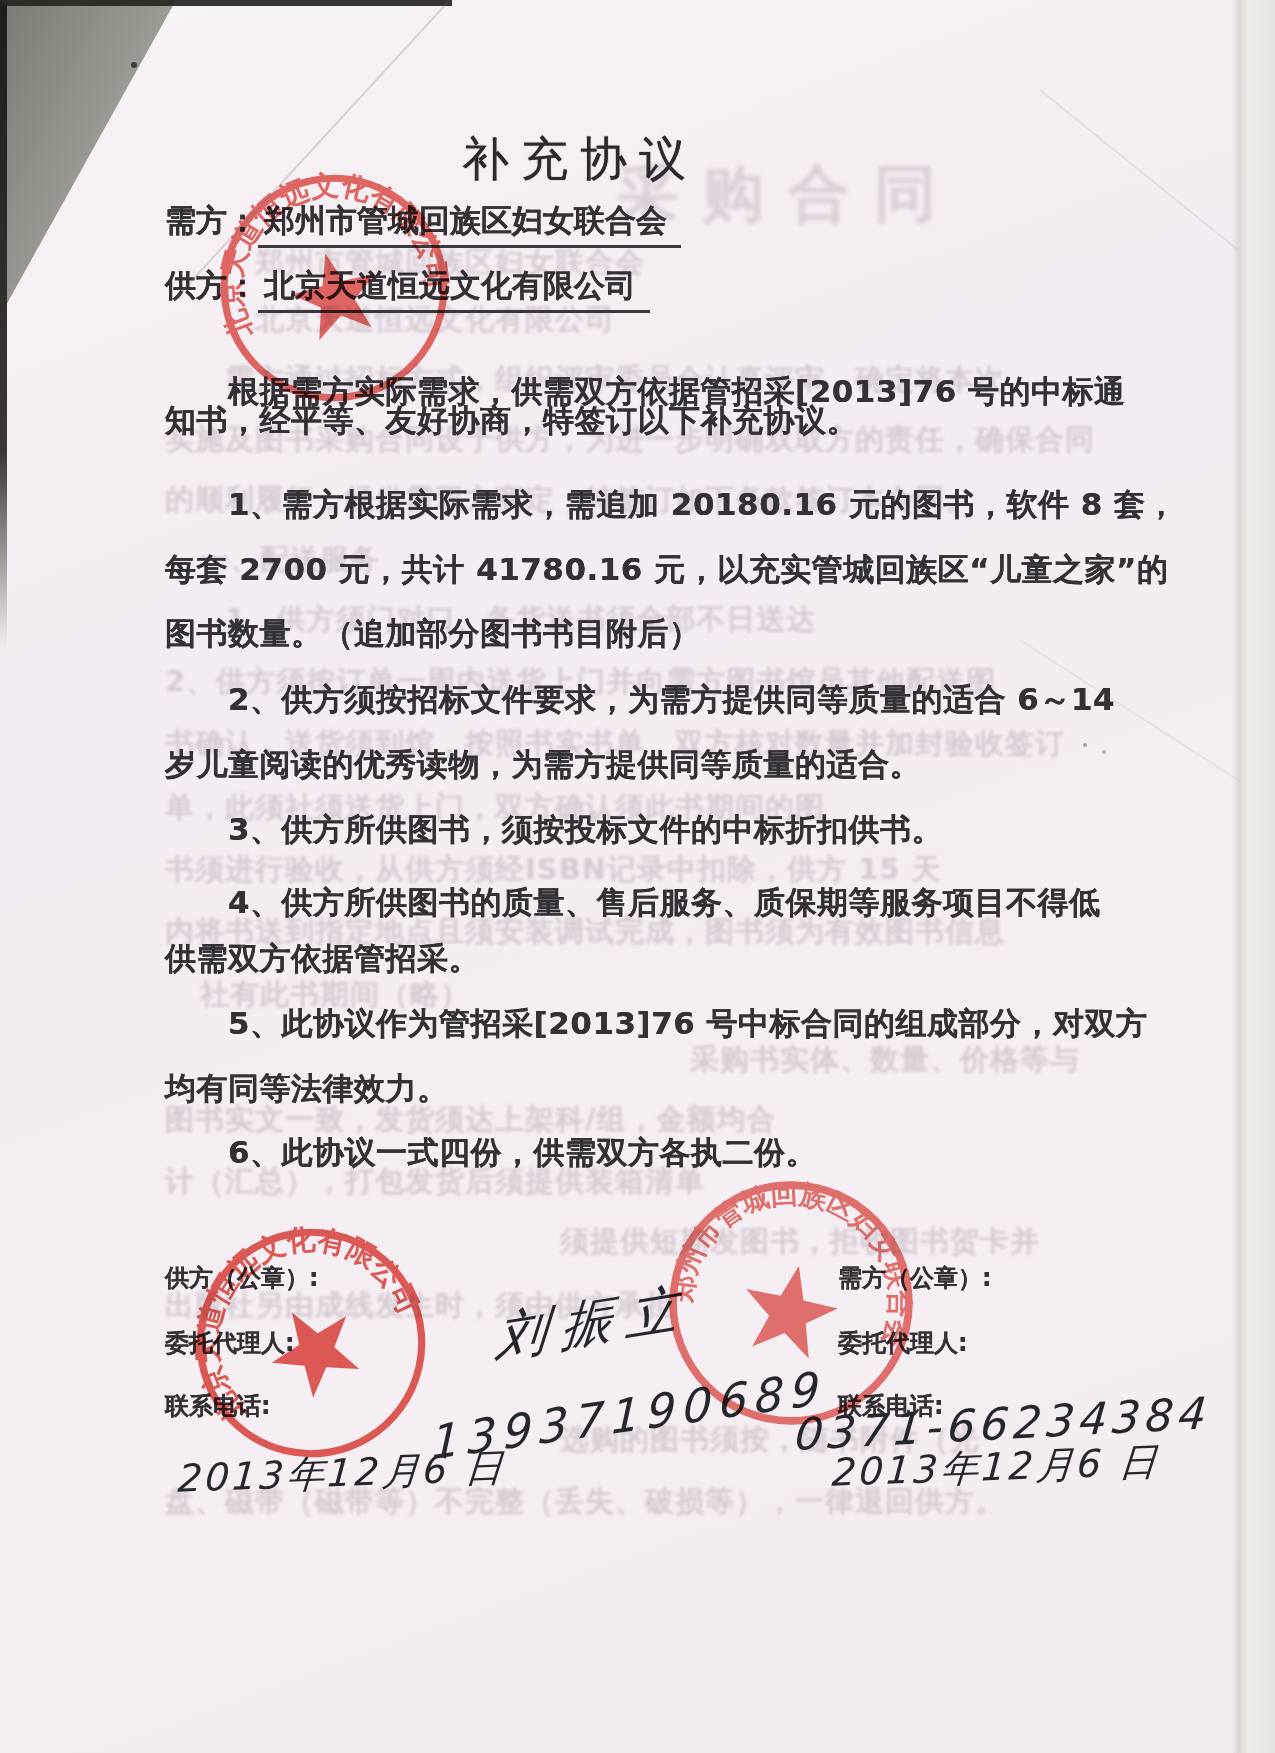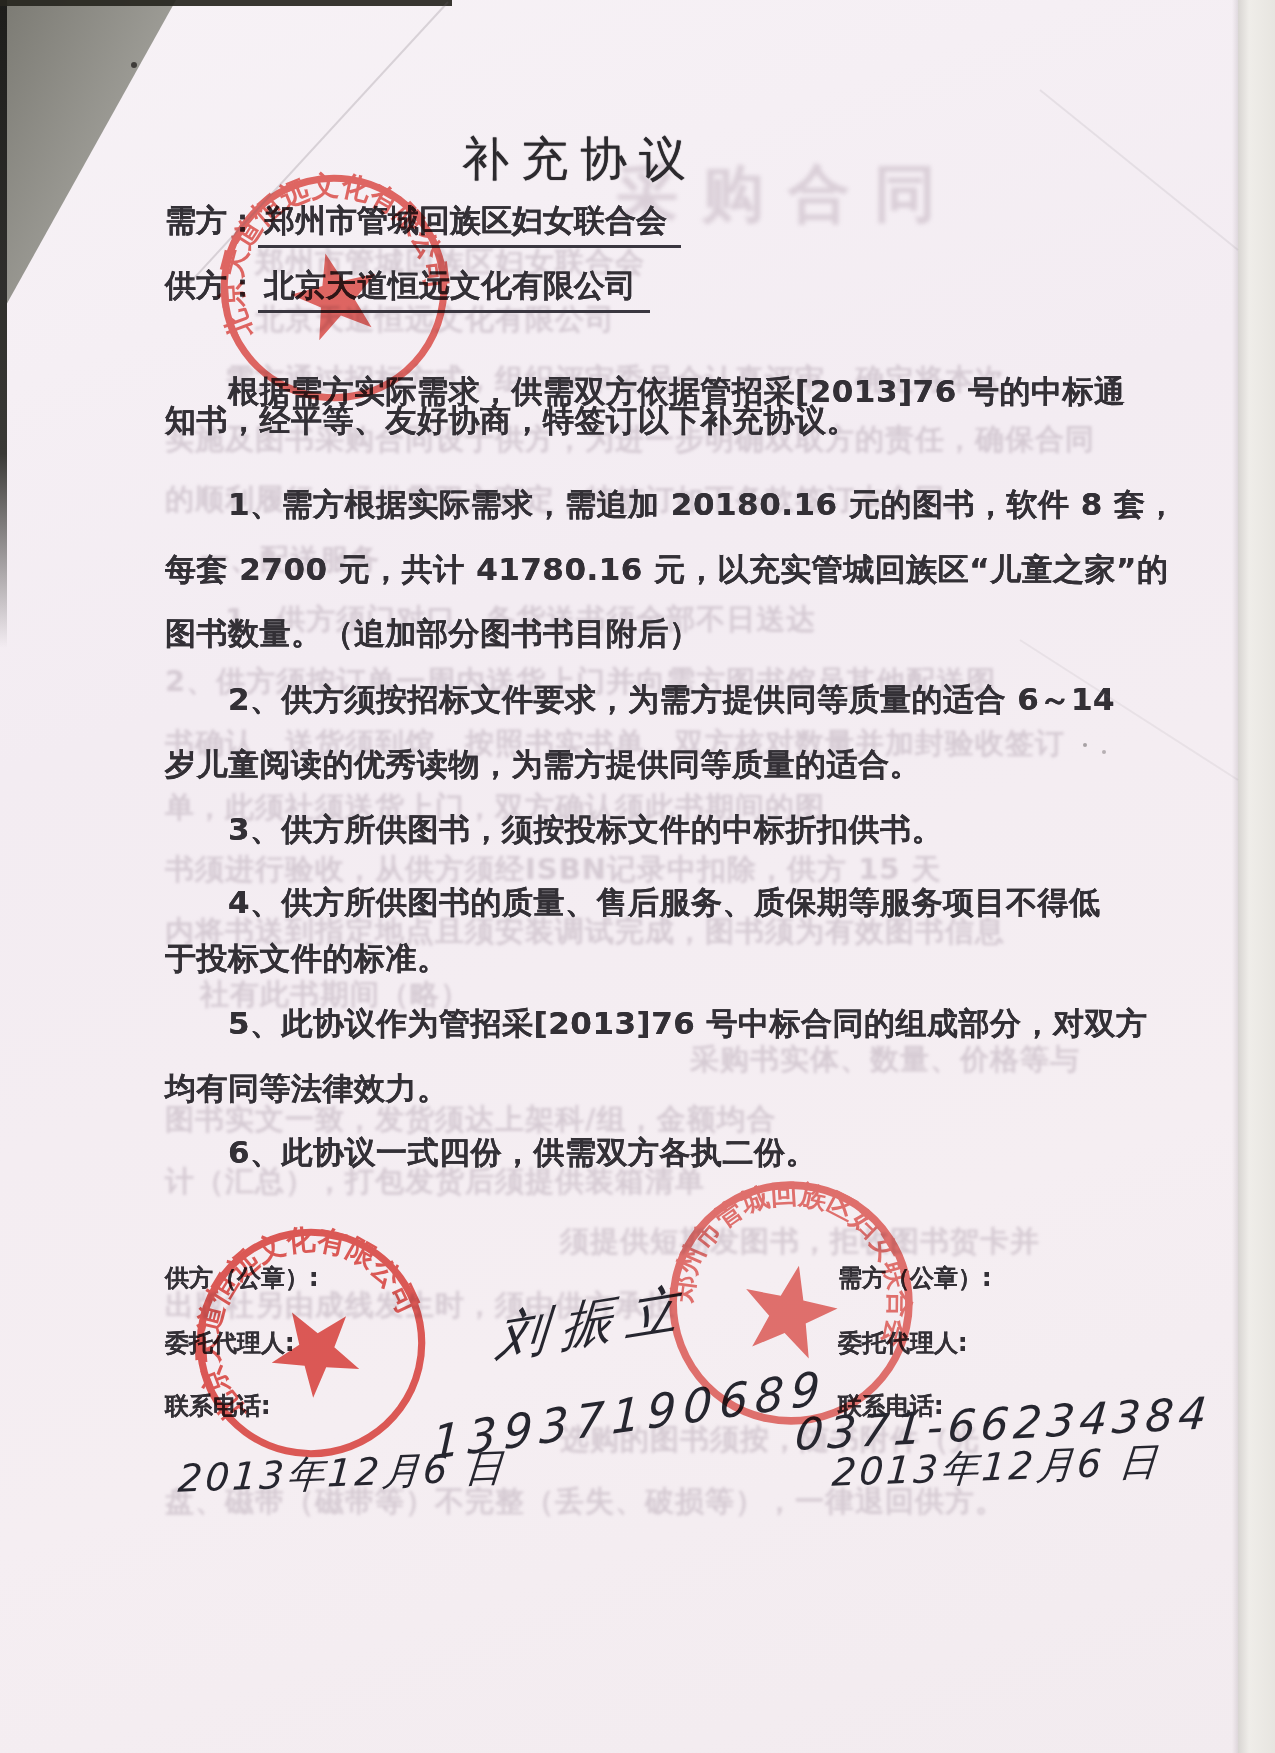--- a/index.html
+++ b/index.html
@@ -108,21 +108,21 @@
 
   <div class="line" style="left:228px;top:327px;margin-top:44px;">根据需方实际需求，供需双方依据管招采[2013]76 号的中标通</div>
   <div class="line" style="left:165px;top:392px;margin-top:8px;">知书，经平等、友好协商，特签订以下补充协议。</div>
   <div class="line" style="left:228px;top:484px;">1、需方根据实际需求，需追加 20180.16 元的图书，软件 8 套，</div>
   <div class="line" style="left:165px;top:549px;">每套 2700 元，共计 41780.16 元，以充实管城回族区“儿童之家”的</div>
   <div class="line" style="left:165px;top:613px;">图书数量。（追加部分图书书目附后）</div>
   <div class="line" style="left:228px;top:679px;">2、供方须按招标文件要求，为需方提供同等质量的适合 6～14</div>
   <div class="line" style="left:165px;top:744px;">岁儿童阅读的优秀读物，为需方提供同等质量的适合。</div>
   <div class="line" style="left:228px;top:809px;">3、供方所供图书，须按投标文件的中标折扣供书。</div>
   <div class="line" style="left:228px;top:882px;">4、供方所供图书的质量、售后服务、质保期等服务项目不得低</div>
-  <div class="line" style="left:165px;top:938px;">于投标文件的标准。</div>
+  <div class="line" style="left:165px;top:938px;">供需双方依据管招采。</div>
   <div class="line" style="left:228px;top:1003px;">5、此协议作为管招采[2013]76 号中标合同的组成部分，对双方</div>
   <div class="line" style="left:165px;top:1068px;">均有同等法律效力。</div>
   <div class="line" style="left:228px;top:1132px;">6、此协议一式四份，供需双方各执二份。</div>
 
   <div class="sig-label" style="left:165px;top:1262px;">供方（公章）:</div>
   <div class="sig-label" style="left:838px;top:1262px;">需方（公章）:</div>
   <div class="sig-label" style="left:165px;top:1327px;">委托代理人:</div>
   <div class="sig-label" style="left:838px;top:1327px;">委托代理人:</div>
   <div class="sig-label" style="left:165px;top:1390px;">联系电话:</div>
   <div class="sig-label" style="left:838px;top:1390px;">联系电话:</div>

